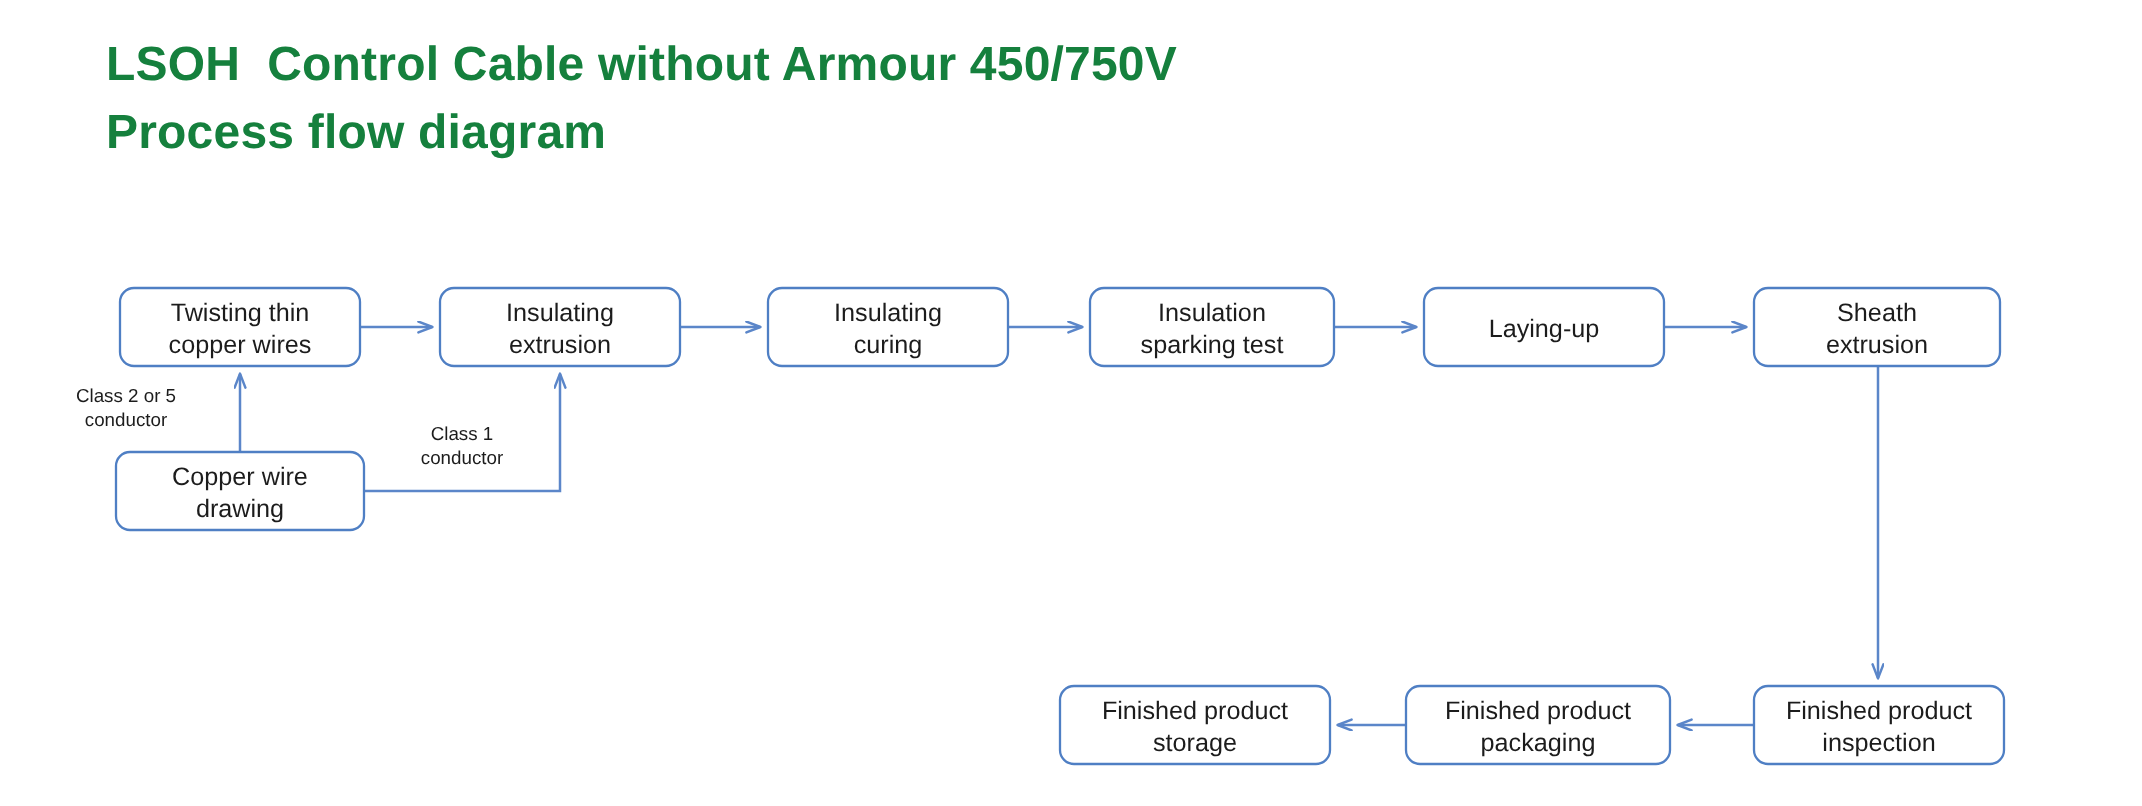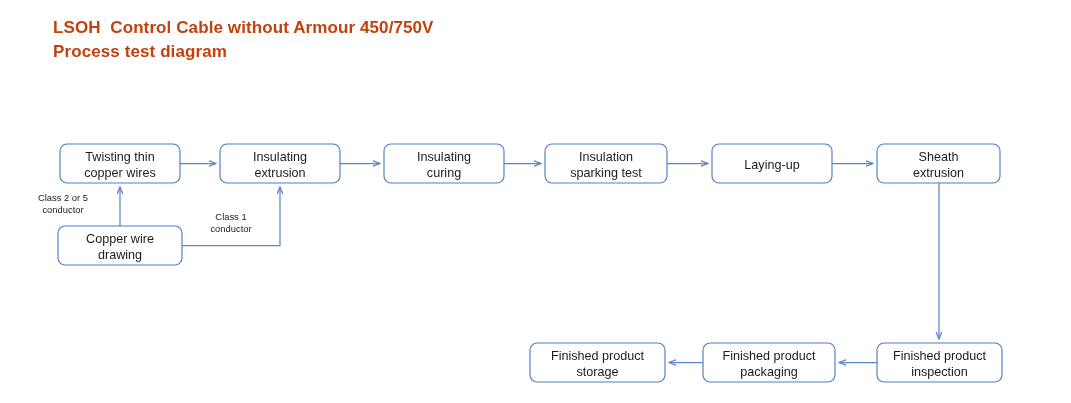--- a/index.html
+++ b/index.html
@@ -12,23 +12,23 @@
     height: 403px;
     position: relative;
     font-family: "Liberation Sans", sans-serif;
     overflow: hidden;
   }
   #diagram-title {
     position: absolute;
     left: 53px;
     top: 16px;
     width: 800px;
-    font-size: 17px;
+    font-size: 24px;
     font-weight: bold;
-    color: #c2410c;
+    color: #15803d;
     line-height: 1.42;
     letter-spacing: 0.1px;
   }
   #diagram-title .title-line {
     display: block;
     white-space: pre;
   }
   #flow-svg {
     position: absolute;
     left: 0;
@@ -57,21 +57,21 @@
     font-size: 9.4px;
     fill: #1c1c1c;
     text-anchor: middle;
   }
 </style>
 </head>
 <body>
 
 <div id="diagram-title">
   <span class="title-line">LSOH  Control Cable without Armour 450/750V</span>
-  <span class="title-line">Process test diagram</span>
+  <span class="title-line">Process flow diagram</span>
 </div>
 
 <svg id="flow-svg" viewBox="0 0 1071 403">
   <defs>
     <marker id="arrowhead" markerWidth="9" markerHeight="9" refX="7.4" refY="3.1" orient="auto" markerUnits="userSpaceOnUse">
       <path d="M0.6,0.4 L7.6,3.1 L0.6,5.8" fill="none" stroke="#5b86c9" stroke-width="1.25" stroke-linecap="round" stroke-linejoin="round"></path>
     </marker>
   </defs>
 
   <g>

